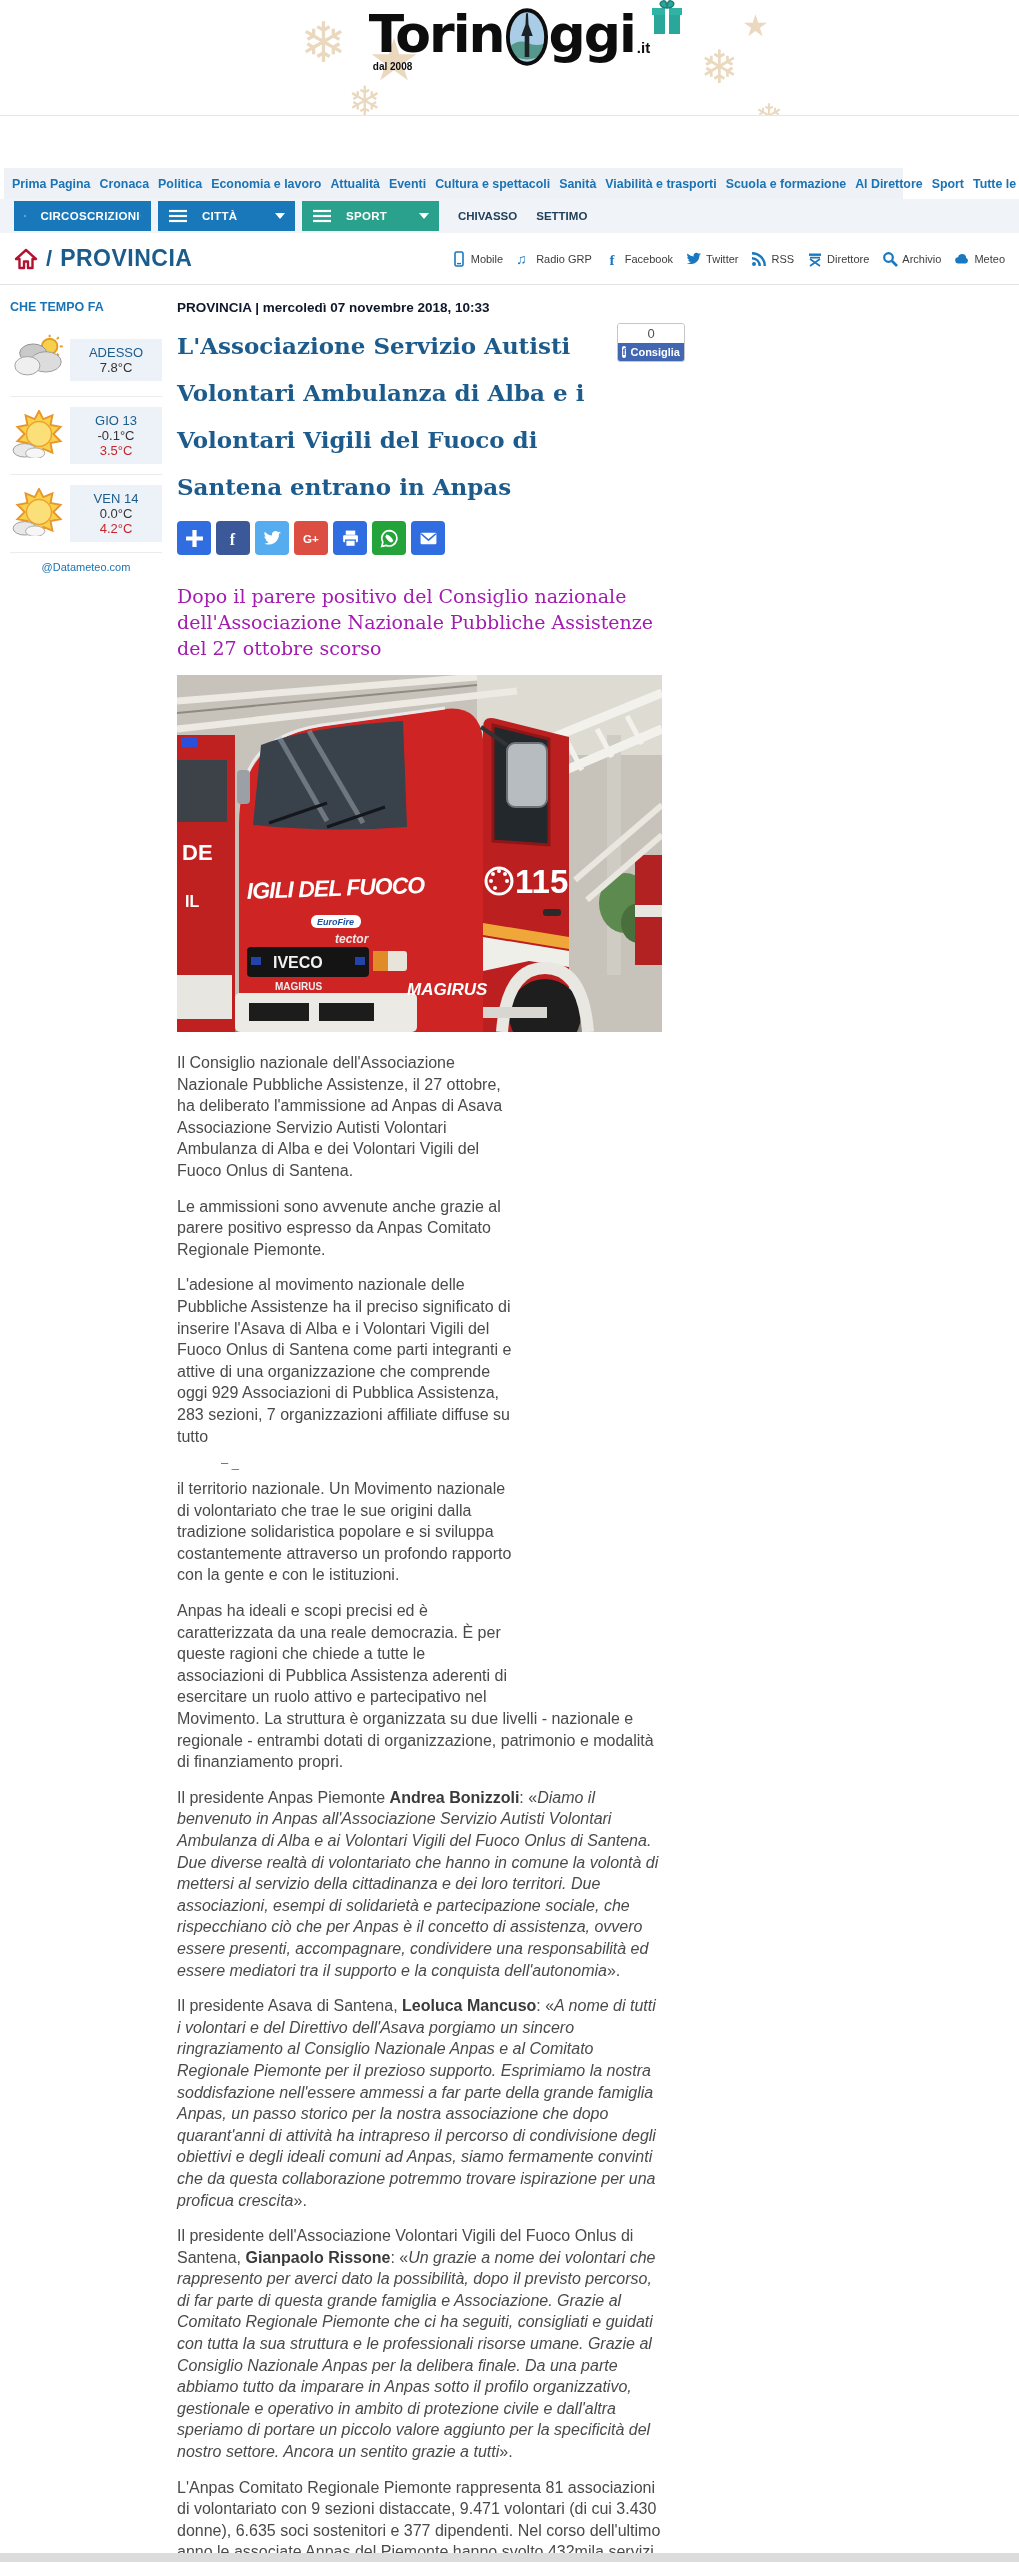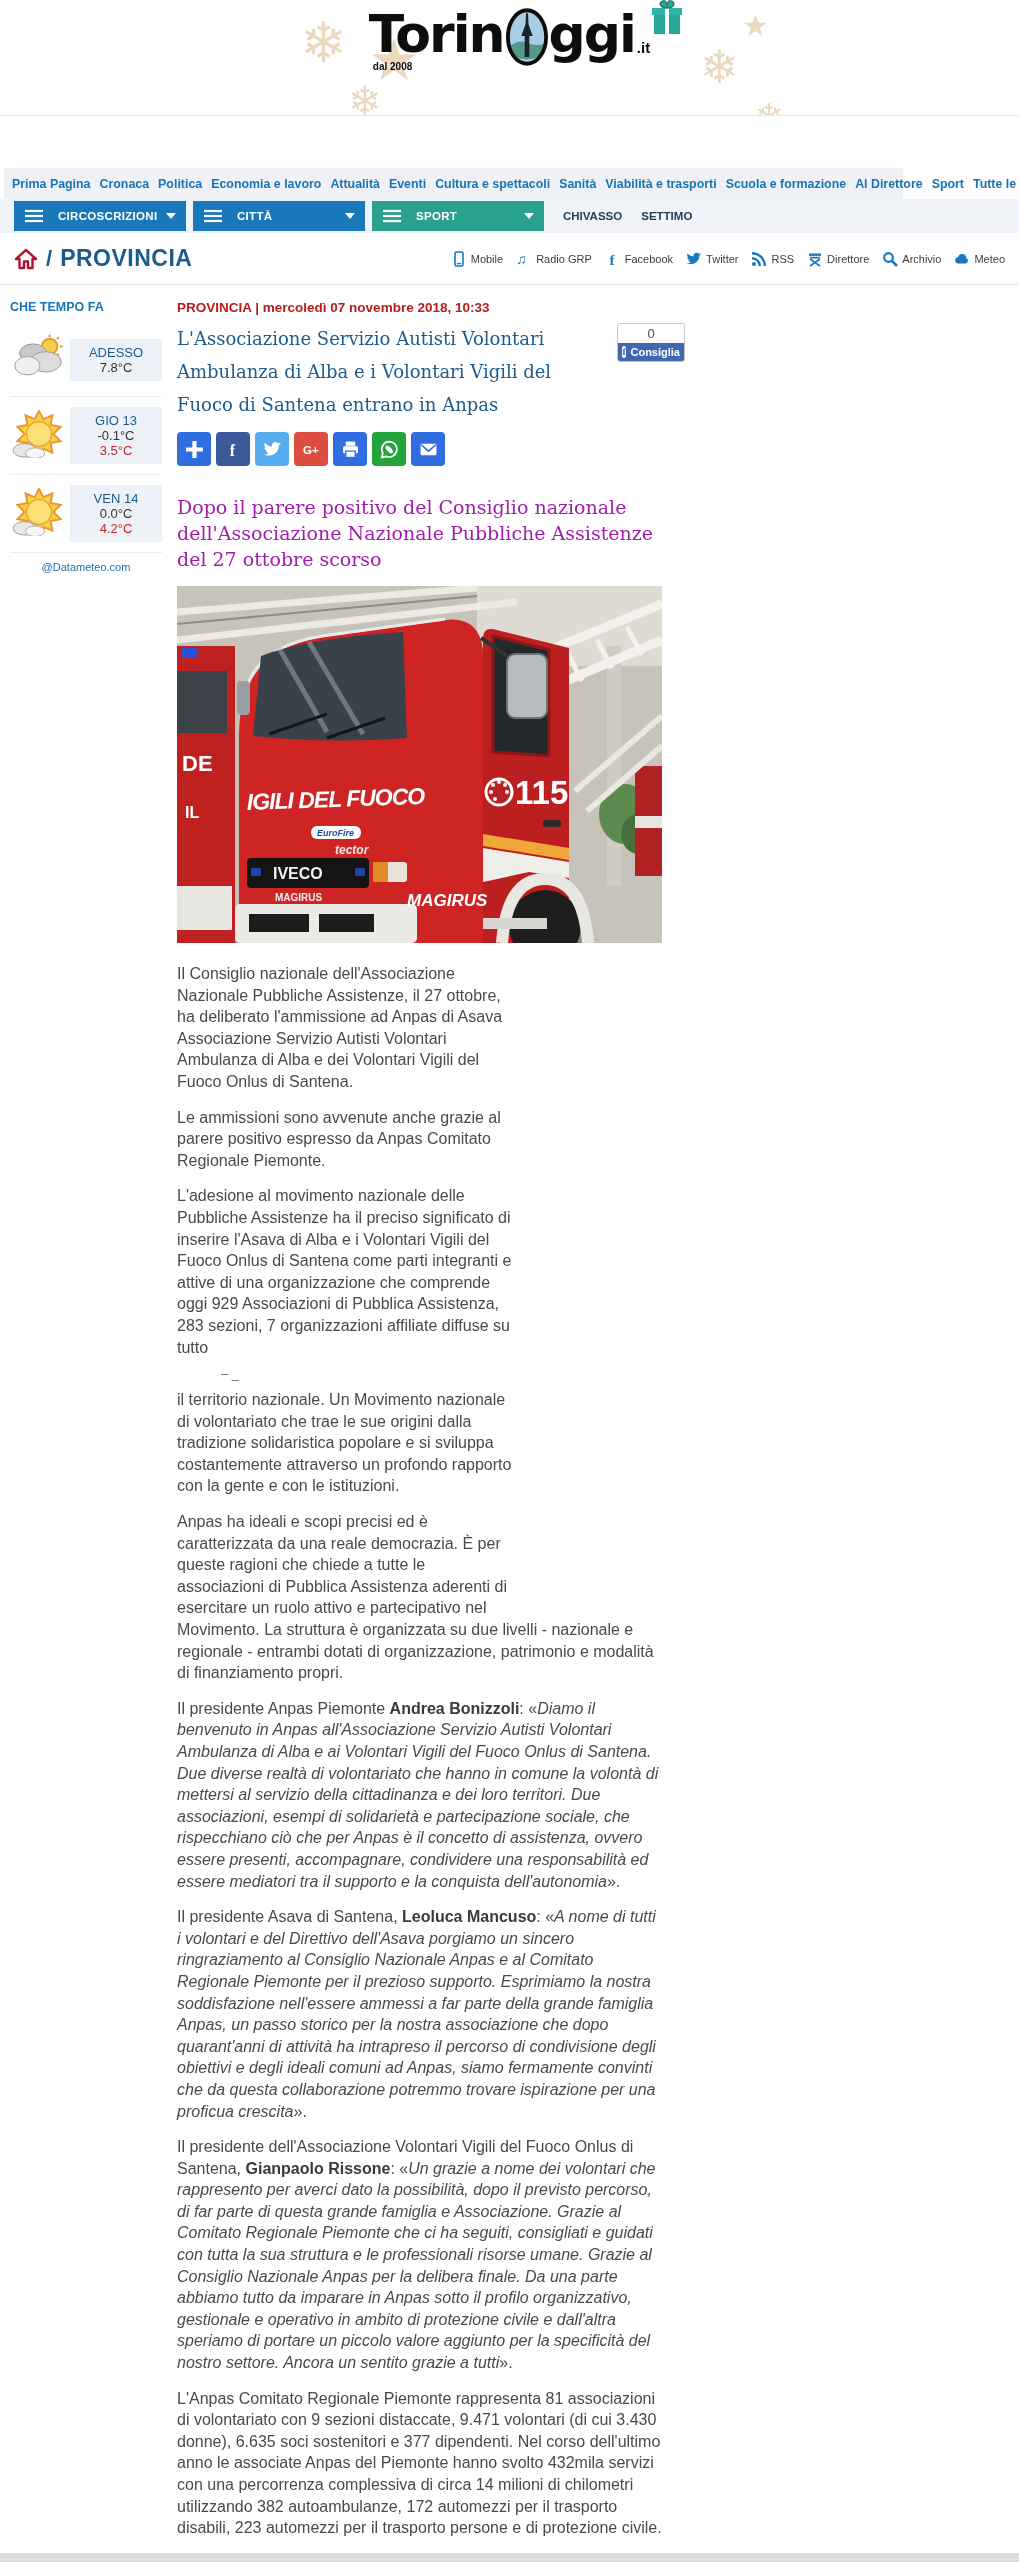--- a/index.html
+++ b/index.html
@@ -18,21 +18,21 @@
   .logo-tld { font-size:15px; font-weight:bold; color:#0d0d0d; margin-left:2px; padding-bottom:4px; }
   .logo-since { position:absolute; left:4px; bottom:-12px; font-size:10px; font-weight:bold; color:#0d0d0d; }
   .logo-gift { position:absolute; right:-34px; top:-8px; }
   .bday { position:absolute; left:0; right:0; top:84px; text-align:center; z-index:2; }
   .bday-inner { display:inline-flex; align-items:center; gap:12px; font-size:15px; font-weight:bold; font-style:italic; color:#111; }
   .bday-rule { display:inline-block; width:56px; height:2px; background:#111; }
   
   .nav { position:absolute; top:168px; left:4px; width:899px; height:31px; background:#eef2f7; display:flex; align-items:center; gap:9px; padding:0 8px; white-space:nowrap; }
   .nav a { font-size:12.4px; color:#1a73b4; text-decoration:none; font-weight:bold; }
   .subnav { position:absolute; top:199px; left:0; width:1019px; height:34px; background:#f0f4f8; display:flex; align-items:center; padding:0 0 0 14px; gap:7px; }
-  .dd-btn { height:30px; width:172px; display:flex; align-items:center; padding:0 10px; color:#fff; font-size:11.5px; font-weight:bold; letter-spacing:.3px; cursor:pointer; }
+  .dd-btn { height:30px; width:137px; display:flex; align-items:center; padding:0 10px; color:#fff; font-size:11.5px; font-weight:bold; letter-spacing:.3px; cursor:pointer; }
   .dd-btn .burger { width:20px; height:14px; margin-right:14px; }
   .dd-btn .lbl { flex:1; }
   .dd-btn .caret { width:10px; height:6px; }
   .subnav-link { font-size:11.5px; font-weight:bold; color:#23405a; margin-left:12px; text-decoration:none; }
   
   .crumbbar { position:absolute; top:233px; left:0; width:1019px; height:52px; background:#fff; border-bottom:1px solid #e3e3e3; display:flex; align-items:center; padding:0 14px; }
   .crumb-home { width:24px; height:22px; margin-right:8px; cursor:pointer; }
   .crumb-sep { font-size:22px; color:#1b5c8d; margin-right:8px; font-weight:bold; }
   .crumb-section { font-size:23px; font-weight:bold; color:#1b5c8d; letter-spacing:.5px; text-decoration:none; }
   .tools { margin-left:auto; display:flex; align-items:center; gap:13px; }
@@ -46,22 +46,22 @@
   .w-row:first-of-type { border-top:0; }
   .w-icon { width:60px; flex:0 0 60px; }
   .w-icon svg { width:58px; height:48px; }
   .w-box { flex:1; background:#edf2f8; padding:6px 6px; text-align:center; }
   .w-label { font-size:13px; font-weight:normal; color:#1b5c8d; }
   .w-temp { font-size:13px; color:#333; }
   .w-temp.red { color:#c3272b; }
   .w-credit { display:block; text-align:center; font-size:11px; color:#1a73b4; margin-top:8px; text-decoration:none; }
   
   .article { position:absolute; top:300px; left:177px; width:485px; }
-  .kicker { font-size:13.5px; font-weight:bold; color:#b91c1c; margin-bottom:7px; }
-  .a-title { width:418px; font-family:"DejaVu Serif","Liberation Serif",serif; font-size:18px; line-height:33px; color:#1c5b8c; font-weight:normal; margin-bottom:11px; }
+  .kicker { font-size:13.5px; font-weight:bold; color:#0f172a; margin-bottom:7px; }
+  .a-title { width:418px; font-family:"DejaVu Serif","Liberation Serif",serif; font-size:23px; line-height:47px; color:#1c5b8c; font-weight:bold; margin-bottom:11px; }
   .fbwidget { position:absolute; top:23px; right:-23px; width:68px; border:1px solid #c3c7cc; border-radius:3px; overflow:hidden; text-align:center; background:#fff; cursor:pointer; }
   .fb-count { font-size:13px; color:#4b4f56; padding:2px 0; background:#fff; }
   .fb-btn { background:#4267b2; color:#fff; font-size:11px; font-weight:bold; padding:3px 4px; display:flex; align-items:center; justify-content:center; gap:4px; }
   .fb-f { display:inline-block; width:12px; height:12px; background:#fff; color:#4267b2; font-weight:bold; font-size:10px; line-height:12px; border-radius:2px; font-family:"Liberation Serif",serif; }
   .share-row { display:flex; gap:5px; margin-bottom:12px; }
   .share-btn { width:34px; height:34px; border-radius:4px; display:flex; align-items:center; justify-content:center; cursor:pointer; }
   .share-btn svg { width:19px; height:19px; }
   .deck { font-family:"DejaVu Serif","Liberation Serif",serif; font-size:19px; line-height:26px; color:#a21caf; margin-bottom:14px;margin-top:28px; }
   .a-photo { width:485px; height:357px; display:block; margin-bottom:20px; }
   .ad-float { float:right; width:146px; height:655px; }

